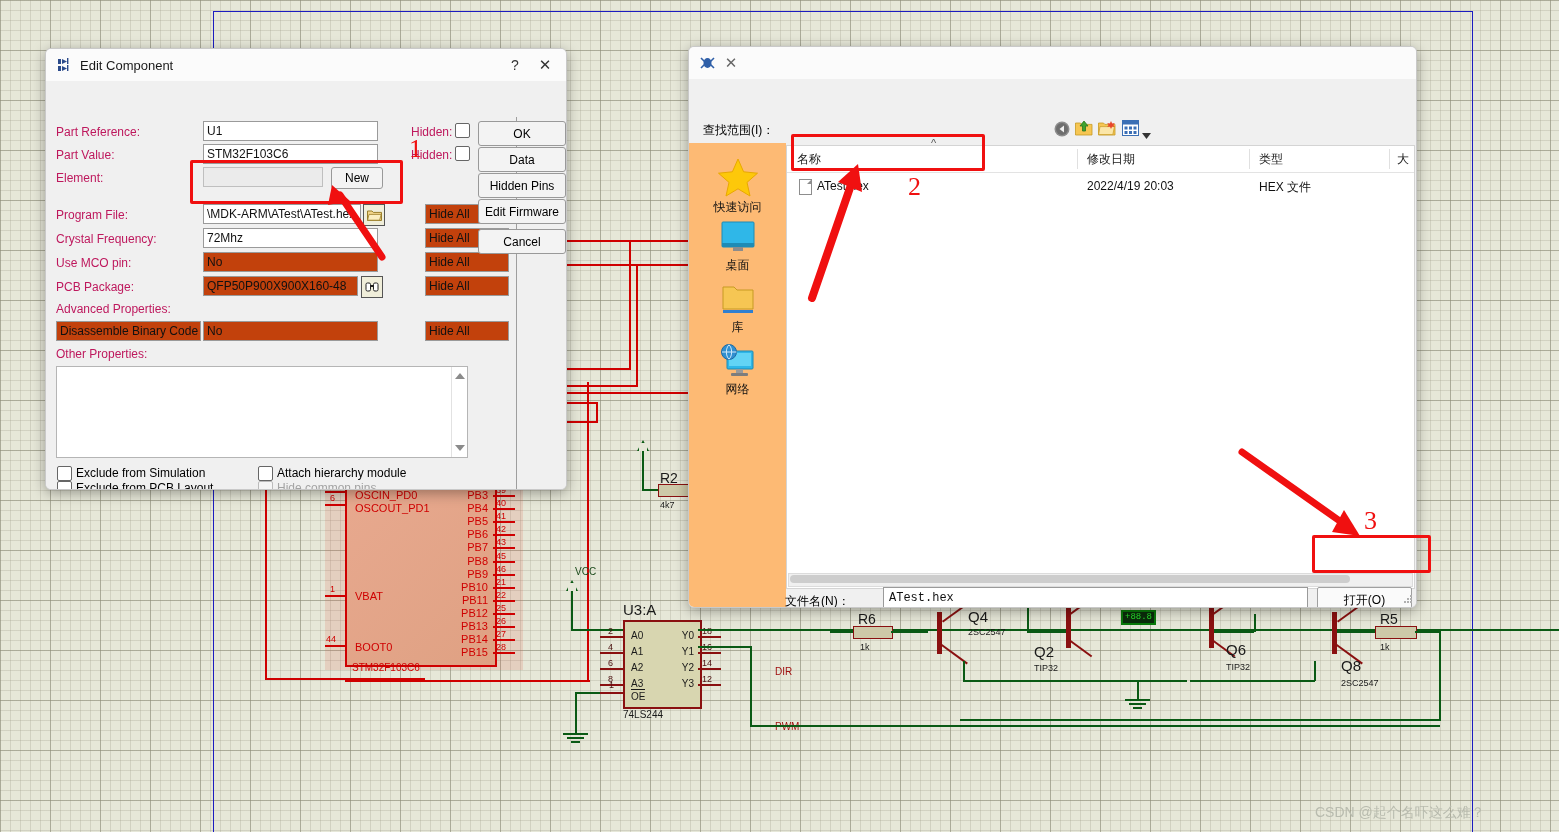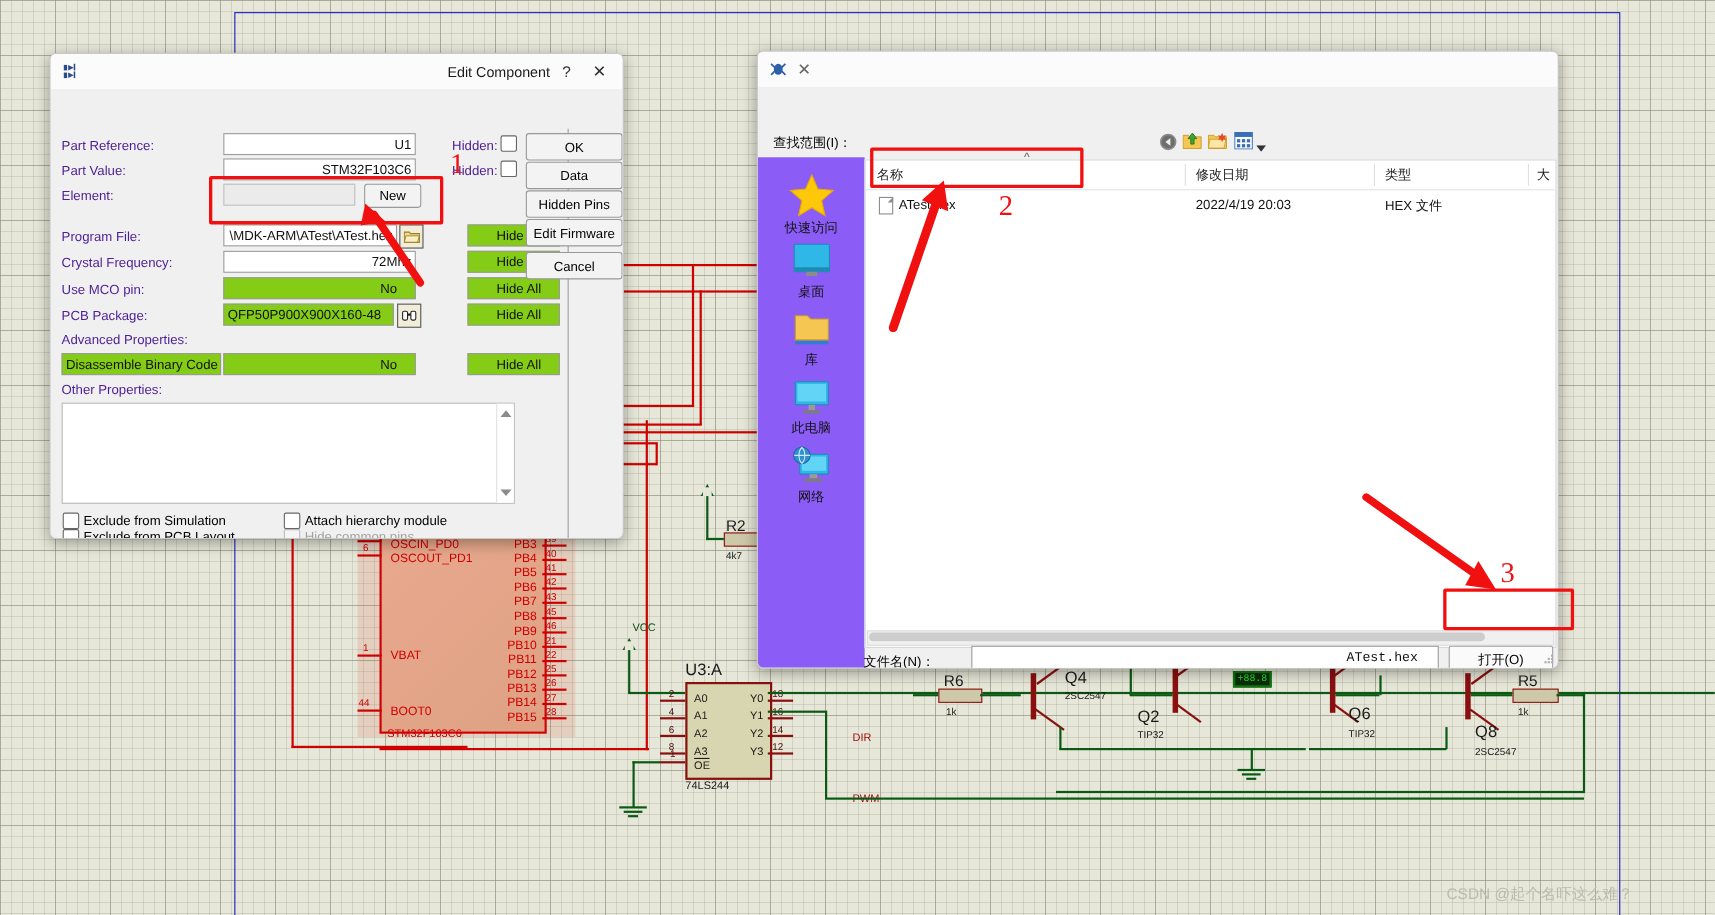--- a/index.html
+++ b/index.html
@@ -75,37 +75,37 @@
 
   .arrow-up{position:absolute;width:0;height:0;border-left:6px solid transparent;
             border-right:6px solid transparent;border-bottom:11px solid #0a5a14;}
   .arrow-up b{position:absolute;left:-4px;top:3px;width:8px;height:8px;background:#e6e7d8;
             border-left:0;border-right:0;display:block;}
 
   .watermark{position:absolute;color:#b8bbae;font-size:14px;white-space:nowrap;}
 
   
   .dlg{position:absolute;background:#f0f0f0;box-shadow:0 3px 14px rgba(0,0,0,.35);
-       border:1px solid #c9c9c9;border-radius:6px;overflow:hidden;text-align:right;}
+       border:1px solid #c9c9c9;border-radius:6px;overflow:hidden;}
   .dlg-title{height:32px;display:flex;align-items:center;padding:0 6px 0 10px;
              background:#fbfbfb;}
   .dlg-title .ttl{font-size:13px;color:#1a1a1a;margin-left:8px;flex:1;}
   .dlg-title .ttl.grey{color:#6a6a6a;}
   .tbtn{width:30px;height:26px;display:flex;align-items:center;justify-content:center;
         font-size:15px;color:#333;cursor:default;}
   .tbtn.q{font-size:14px;}
 
   
   #edit-comp{left:45px;top:48px;width:520px;height:440px;}
   #ec-body{position:relative;height:408px;background:#f0f0f0;}
-  .ec-lbl{position:absolute;font-size:12px;color:#4c1d95;white-space:nowrap;}
+  .ec-lbl{position:absolute;font-size:12px;color:#be185d;white-space:nowrap;}
   .ec-in{position:absolute;height:20px;border:1px solid #9a9a9a;background:#fff;
          font-size:12px;color:#111;padding:0 3px;box-sizing:border-box;line-height:18px;
          overflow:hidden;white-space:nowrap;}
-  .ec-sel{position:absolute;height:20px;border:1px solid #9a9a9a;background:#84cc16;
+  .ec-sel{position:absolute;height:20px;border:1px solid #9a9a9a;background:#c2410c;
           font-size:12px;color:#111;box-sizing:border-box;line-height:18px;padding:0 16px 0 3px;
           overflow:hidden;white-space:nowrap;}
   .ec-sel.grey{background:#ebebeb;border-color:#bfbfbf;}
   .ec-btn{position:absolute;border:1px solid #999;background:#f3f3f3;border-radius:3px;
           font-size:12px;color:#000;display:flex;align-items:center;justify-content:center;}
   .ec-cb{position:absolute;width:13px;height:13px;border:1px solid #666;background:#fff;border-radius:2px;}
   .ec-cb.dis{border-color:#bbb;background:#f5f5f5;}
   .ec-cbl{position:absolute;font-size:12px;color:#000;white-space:nowrap;}
   .ec-cbl.dis{color:#a3a3a3;}
   .ec-ta{position:absolute;border:1px solid #b5b5b5;background:#fff;}
@@ -120,21 +120,21 @@
 
   
   #file-dlg{left:688px;top:46px;width:727px;height:560px;}
   #fd-body{position:relative;height:528px;background:#f0f0f0;}
   .fd-lbl{position:absolute;font-size:12px;color:#000;white-space:nowrap;}
   .fd-combo{position:absolute;height:24px;border:1px solid #a0a0a0;background:#fff;
             box-sizing:border-box;display:flex;align-items:center;padding:0 4px;}
   .fd-combo .txt{font-size:12px;color:#111;margin-left:5px;flex:1;font-family:"Liberation Mono",monospace;}
   .fd-combo .cv{width:0;height:0;border-left:4px solid transparent;border-right:4px solid transparent;
                 border-top:5px solid #555;margin-right:3px;}
-  .places{position:absolute;left:0;top:0;width:97px;bottom:0;background:#8b5cf6;}
+  .places{position:absolute;left:0;top:0;width:97px;bottom:0;background:#fdba74;}
   .place{position:relative;height:62px;display:flex;flex-direction:column;align-items:center;justify-content:flex-start;}
   .place .pn{font-size:12px;color:#111;margin-top:2px;}
   .filelist{position:absolute;background:#fff;border:1px solid #d4d4d4;overflow:hidden;}
   .fl-head{position:absolute;left:0;top:0;right:0;height:26px;background:#fff;border-bottom:1px solid #e3e3e3;}
   .fl-head .col{position:absolute;top:5px;font-size:12px;color:#1a1a1a;}
   .fl-head .sep{position:absolute;top:3px;width:1px;height:20px;background:#e0e0e0;}
   .fl-row{position:absolute;left:0;right:0;height:24px;}
   .fl-cell{position:absolute;font-size:12px;color:#111;top:4px;white-space:nowrap;}
   .fileicon{position:absolute;width:11px;height:14px;background:#fff;border:1px solid #8d8d8d;}
   .fileicon:after{content:"";position:absolute;right:-1px;top:-1px;width:0;height:0;
@@ -523,29 +523,20 @@
       </div>
       <div class="place">
         <svg width="38" height="36" viewBox="0 0 38 36">
           <path d="M4 6 H15 L18 9 H34 V28 H4 Z" fill="#f6c653" stroke="#c79a22"></path>
           <rect x="4" y="29" width="30" height="3" fill="#2f7fd0"></rect>
         </svg>
         <span class="pn">库</span>
       </div>
       <div class="place">
         <svg width="38" height="36" viewBox="0 0 38 36">
-          <rect x="4" y="4" width="30" height="21" rx="1" fill="#2fb7e8" stroke="#1e8bb5"></rect>
-          <rect x="6" y="6" width="26" height="16" fill="#62d4f5"></rect>
-          <rect x="16" y="25" width="6" height="5" fill="#9a9a9a"></rect>
-          <rect x="11" y="30" width="16" height="3" rx="1" fill="#7d7d7d"></rect>
-        </svg>
-        <span class="pn">此电脑</span>
-      </div>
-      <div class="place">
-        <svg width="38" height="36" viewBox="0 0 38 36">
           <rect x="8" y="8" width="26" height="18" rx="1" fill="#2fb7e8" stroke="#1e8bb5"></rect>
           <rect x="10" y="10" width="22" height="13" fill="#62d4f5"></rect>
           <rect x="17" y="26" width="7" height="4" fill="#9a9a9a"></rect>
           <rect x="12" y="30" width="17" height="3" rx="1" fill="#7d7d7d"></rect>
           <circle cx="10" cy="9" r="7.5" fill="#2f8fd0" stroke="#1c6aa5"></circle>
           <path d="M3 9 H17.5 M10 1.8 C6.5 5 6.5 13 10 16.2 C13.5 13 13.5 5 10 1.8" stroke="#cfe9fa" fill="none" stroke-width="1"></path>
         </svg>
         <span class="pn">网络</span>
       </div>
     </div>

